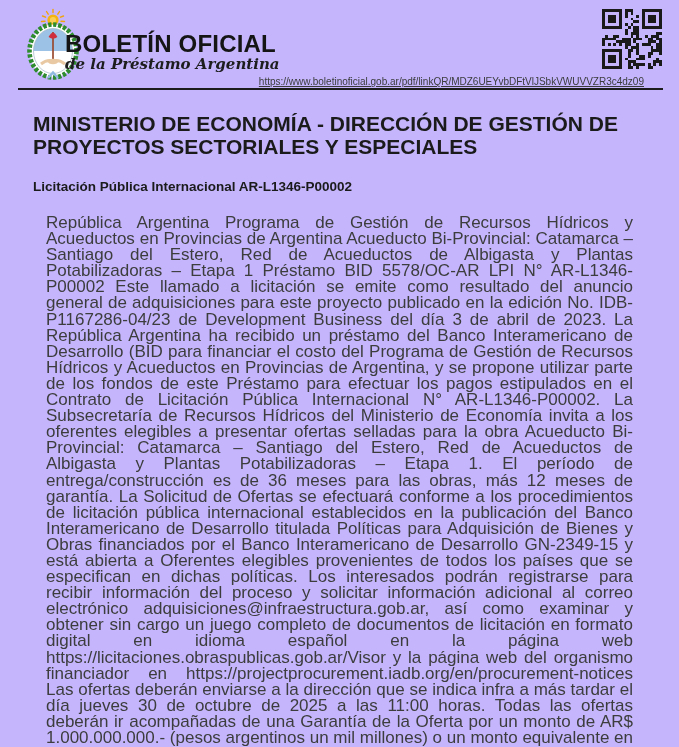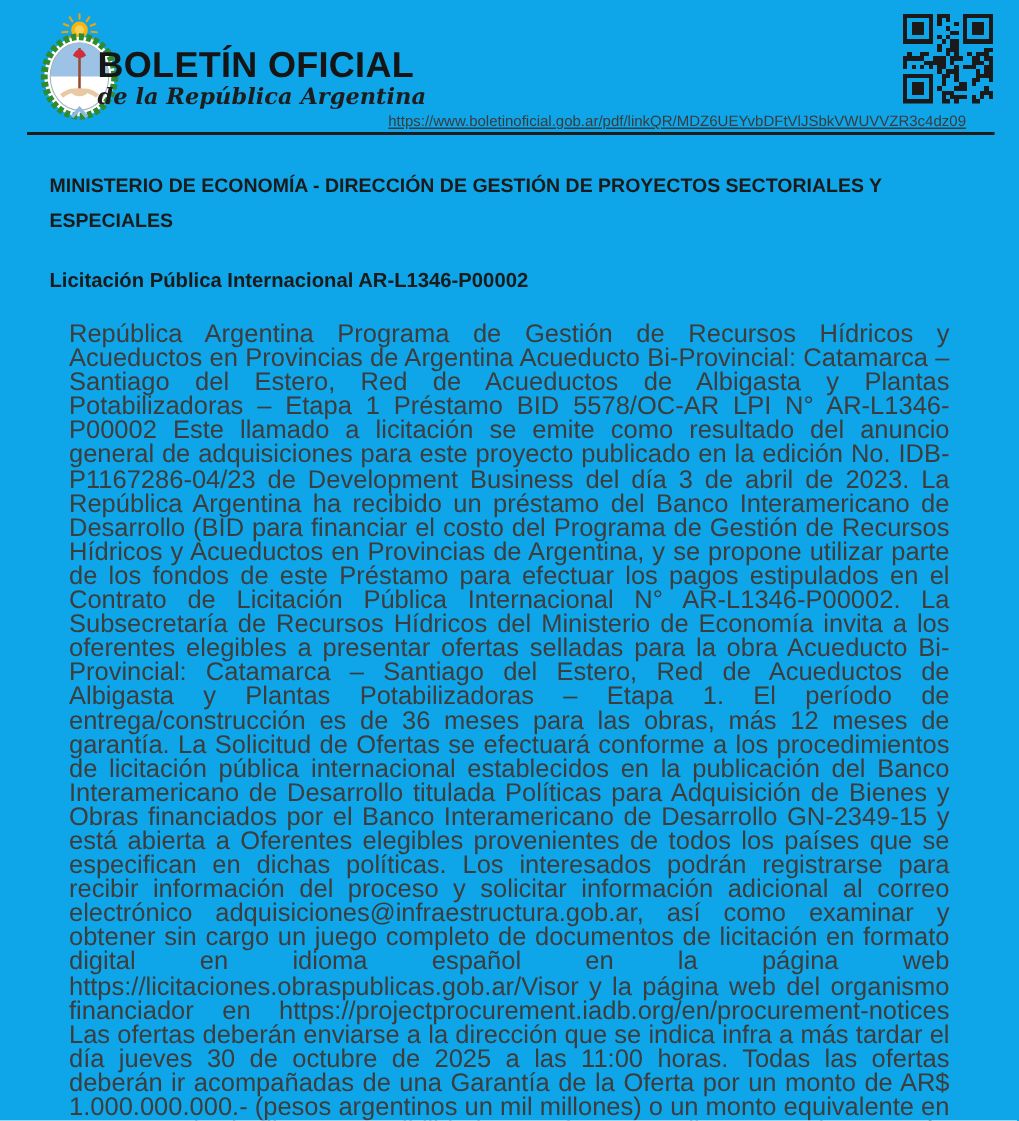--- a/index.html
+++ b/index.html
@@ -1,21 +1,21 @@
 <!DOCTYPE html>
 <html><head>
 <meta charset="utf-8">
 <style>
   html,body{margin:0;padding:0;background:#ffffff;}
   body{
     width:679px;height:747px;overflow:hidden;
     font-family:"Liberation Sans", sans-serif;
     -webkit-font-smoothing:antialiased;
   }
-  .page{position:relative;width:679px;height:747px;background:#0ea5e9;}
+  .page{position:relative;width:679px;height:747px;background:#c4b5fd;}
 
   
   .header{position:relative;height:90px;}
   .header-rule{position:absolute;left:18px;right:16px;bottom:0;border-bottom:2px solid #1c1c1c;}
   .logo{position:absolute;left:20px;top:8px;}
   .brand-text{position:absolute;left:65px;top:31px;}
   .brand-title{
     font-size:24px;font-weight:bold;color:#151515;letter-spacing:.2px;line-height:25px;
   }
   .brand-subtitle{
@@ -25,21 +25,21 @@
   .qr{position:absolute;right:17px;top:9px;width:60px;height:60px;}
   .qr svg{display:block;width:60px;height:60px;fill:#1a1a1a;}
   .pdf-url{
     position:absolute;right:35px;bottom:3px;
     font-size:10px;color:#3c3c3c;text-decoration:underline;cursor:pointer;
   }
 
   
   .main{padding:0 31px;}
   .article-title{
-    margin:22px 2px 4px;font-size:13px;line-height:23px;font-weight:bold;color:#1b1b1b;
+    margin:22px 2px 4px;font-size:21px;line-height:23px;font-weight:bold;color:#1b1b1b;
   }
   .article-subtitle{
     margin:21px 2px 0;font-size:13.5px;font-weight:bold;color:#1b1b1b;
   }
   .article-body{
     margin:21px 15px 0;text-align:justify;
     font-size:17px;line-height:16.1px;color:#3d3d3d;
   }
   .edict-line{
     margin:15px 15px 0;font-size:13px;color:#3d3d3d;
@@ -78,21 +78,21 @@
       <path d="M28.6 29 Q33 20.5 37.4 29 Q33 32.5 28.6 29 Z" fill="#cf2e3c"></path>
 
       <path d="M21 56 Q27 51 33 53 Q39 51 45 56" stroke="#e9c9a3" stroke-width="3" fill="none"></path>
       <ellipse cx="33" cy="53.5" rx="5.2" ry="2.7" fill="#e9c9a3"></ellipse>
 
       <path d="M28 70 L33 64.5 L38 70" stroke="#8fb9e0" stroke-width="2.4" fill="none"></path>
     </svg>
 
     <div class="brand-text">
       <div class="brand-title">BOLETÍN OFICIAL</div>
-      <div class="brand-subtitle">de la República Argentina</div>
+      <div class="brand-subtitle">de la Préstamo Argentina</div>
     </div>
 
     <div class="qr">
       <svg id="qr-svg" viewBox="0 0 21 21" shape-rendering="crispEdges" aria-hidden="true">
           <rect x="0" y="0" width="1" height="1"></rect>
           <rect x="1" y="0" width="1" height="1"></rect>
           <rect x="2" y="0" width="1" height="1"></rect>
           <rect x="3" y="0" width="1" height="1"></rect>
           <rect x="4" y="0" width="1" height="1"></rect>
           <rect x="5" y="0" width="1" height="1"></rect>

